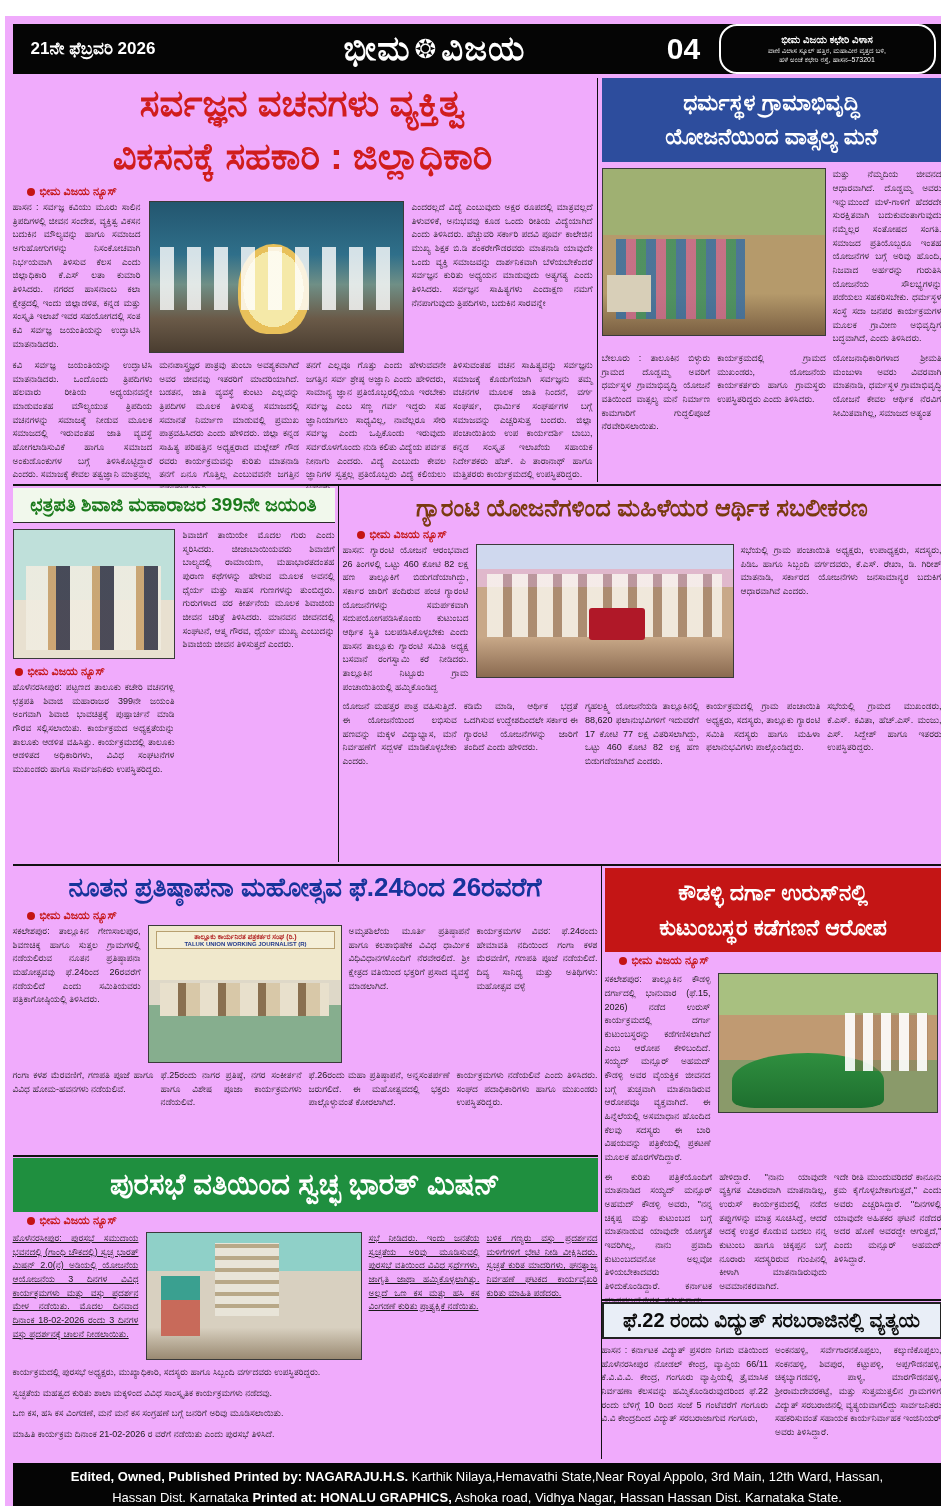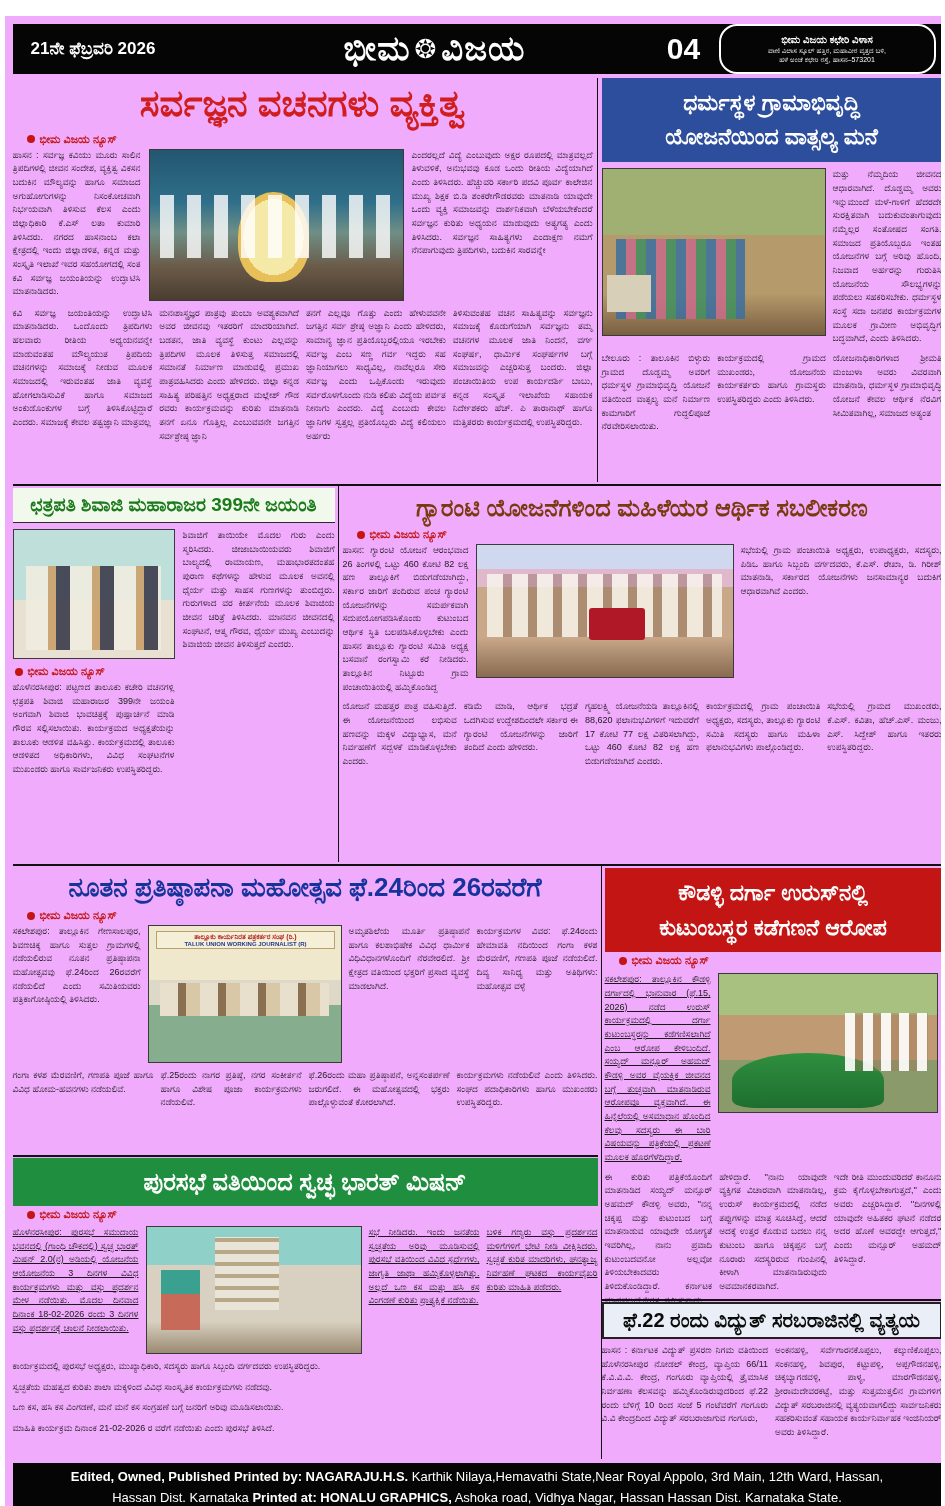--- a/index.html
+++ b/index.html
@@ -88,27 +88,27 @@
   .stE .hl{color:#16339b;font-weight:bold;font-size:26px;text-align:center;padding:4px 0;}
   .stE .row{display:flex;gap:7px;}
   .stE .c1{width:128px;flex:none;}
   .stE .phE{width:192px;height:136px;}
   .stE .bottom{margin-top:6px;}
 
   
   .stF{left:600px;top:852px;width:337px;height:430px;}
   .stF .hlbox{background:#c41515;color:#fff;font-weight:bold;font-size:22px;line-height:1.6;text-align:center;padding:7px 2px;}
   .stF .row{display:flex;gap:7px;margin-top:6px;}
-  .stF .c1{width:106px;flex:none;text-decoration:underline;}
+  .stF .c1{width:106px;flex:none;}
   .stF .phF{width:218px;height:138px;}
   .stF .bottom{margin-top:6px;}
 
   
   .stG{left:8px;top:1142px;width:585px;height:300px;}
-  .stG .hlbox{background:#1f8f3f;color:#fff;font-weight:bold;font-size:24px;text-align:center;padding:10px 0;}
+  .stG .hlbox{background:#1f8f3f;color:#fff;font-weight:bold;font-size:29px;text-align:center;padding:10px 0;}
   .stG .row{display:flex;gap:7px;margin-top:5px;text-decoration:underline;}
   .stG .c1{width:126px;flex:none;}
   .stG .phG{width:214px;height:126px;}
   .stG .bottom{margin-top:6px;flex-direction:column;}
 
   
   .stH{left:597px;top:1286px;width:340px;height:157px;}
   .stH .hlbox{border:2px solid #222;background:#e9eef7;color:#0c0c0c;font-weight:bold;font-size:20px;text-align:center;padding:5px 0;}
   .stH .cols{margin-top:5px;}
 
@@ -132,20 +132,21 @@
     <div class="mh-page">04</div>
     <div class="office-box">
       <div class="t">ಭೀಮ ವಿಜಯ ಕಛೇರಿ ವಿಳಾಸ</div>
       <div class="s">ವಾಣಿ ವಿಲಾಸ ಸ್ಕೂಲ್ ಹತ್ತಿರ, ಮಹಾವೀರ ವೃತ್ತದ ಬಳಿ,</div>
       <div class="s">ಹಳೆ ಅಂಚೆ ಕಛೇರಿ ರಸ್ತೆ, ಹಾಸನ–573201</div>
     </div>
   </div>
 
   <div class="story stA">
     <div class="hl">ಸರ್ವಜ್ಞನ ವಚನಗಳು ವ್ಯಕ್ತಿತ್ವ</div>
+    <div class="hl">ವಿಕಸನಕ್ಕೆ ಸಹಕಾರಿ : ಜಿಲ್ಲಾಧಿಕಾರಿ</div>
     <div class="byline">
       <span class="dot"></span>
       <span>ಭೀಮ ವಿಜಯ ನ್ಯೂಸ್</span>
     </div>
     <div class="row">
       <div class="c1 bodytxt">ಹಾಸನ : ಸರ್ವಜ್ಞ ಕವಿಯು ಮೂರು ಸಾಲಿನ ತ್ರಿಪದಿಗಳಲ್ಲಿ ಜೀವನ ಸಂದೇಶ, ವ್ಯಕ್ತಿತ್ವ ವಿಕಸನ ಬದುಕಿನ ಮೌಲ್ಯವನ್ನು ಹಾಗೂ ಸಮಾಜದ ಅಗುಹೋಗುಗಳನ್ನು ನಿಸಂಕೋಚವಾಗಿ ನಿರ್ಭಯವಾಗಿ ತಿಳಿಸುವ ಕೆಲಸ ಎಂದು ಜಿಲ್ಲಾಧಿಕಾರಿ ಕೆ.ಎಸ್ ಲತಾ ಕುಮಾರಿ ತಿಳಿಸಿದರು. ನಗರದ ಹಾಸನಾಂಬ ಕಲಾ ಕ್ಷೇತ್ರದಲ್ಲಿ ಇಂದು ಜಿಲ್ಲಾಡಳಿತ, ಕನ್ನಡ ಮತ್ತು ಸಂಸ್ಕೃತಿ ಇಲಾಖೆ ಇವರ ಸಹಯೋಗದಲ್ಲಿ ಸಂತ ಕವಿ ಸರ್ವಜ್ಞ ಜಯಂತಿಯನ್ನು ಉದ್ಘಾಟಿಸಿ ಮಾತನಾಡಿದರು.</div>
       <div class="photo phA pA"></div>
       <div class="bodytxt" style="flex:1">ಎಂದರಲ್ಲದೆ ವಿದ್ಯೆ ಎಂಬುವುದು ಅಕ್ಷರ ರೂಪದಲ್ಲಿ ಮಾತ್ರವಲ್ಲದೆ ತಿಳುವಳಿಕೆ, ಅನುಭವವು ಕೂಡ ಒಂದು ರೀತಿಯ ವಿದ್ಯೆಯಾಗಿದೆ ಎಂದು ತಿಳಿಸಿದರು. ಹೆಚ್ಚುವರಿ ಸರ್ಕಾರಿ ಪದವಿ ಪೂರ್ವ ಕಾಲೇಜಿನ ಮುಖ್ಯ ಶಿಕ್ಷಕ ಬಿ.ಡಿ ಶಂಕರೇಗೌಡರವರು ಮಾತನಾಡಿ ಯಾವುದೇ ಒಂದು ವ್ಯಕ್ತಿ ಸಮಾಜವನ್ನು ದಾರ್ಶನಿಕವಾಗಿ ಬೆಳೆಯಬೇಕೆಂದರೆ ಸರ್ವಜ್ಞನ ಕುರಿತು ಅಧ್ಯಯನ ಮಾಡುವುದು ಅತ್ಯಗತ್ಯ ಎಂದು ತಿಳಿಸಿದರು. ಸರ್ವಜ್ಞನ ಸಾಹಿತ್ಯಗಳು ಎಂದಾಕ್ಷಣ ನಮಗೆ ನೆನಪಾಗುವುದು ತ್ರಿಪದಿಗಳು, ಬದುಕಿನ ಸಾರವನ್ನೇ</div>
     </div>
     <div class="cols bottom">

